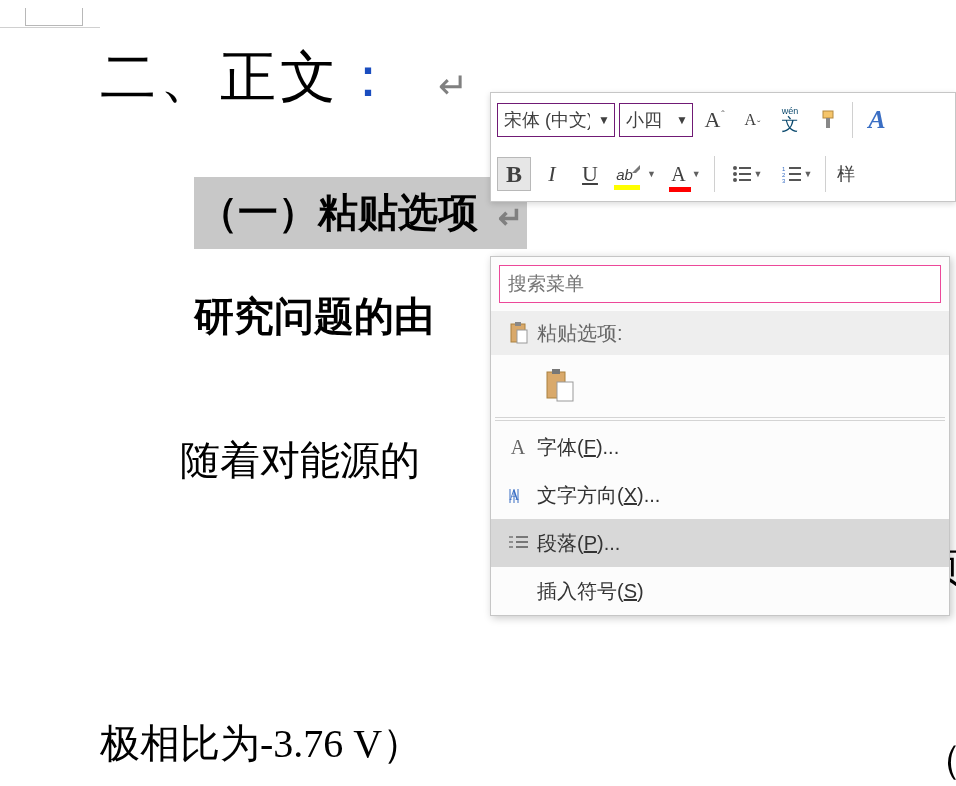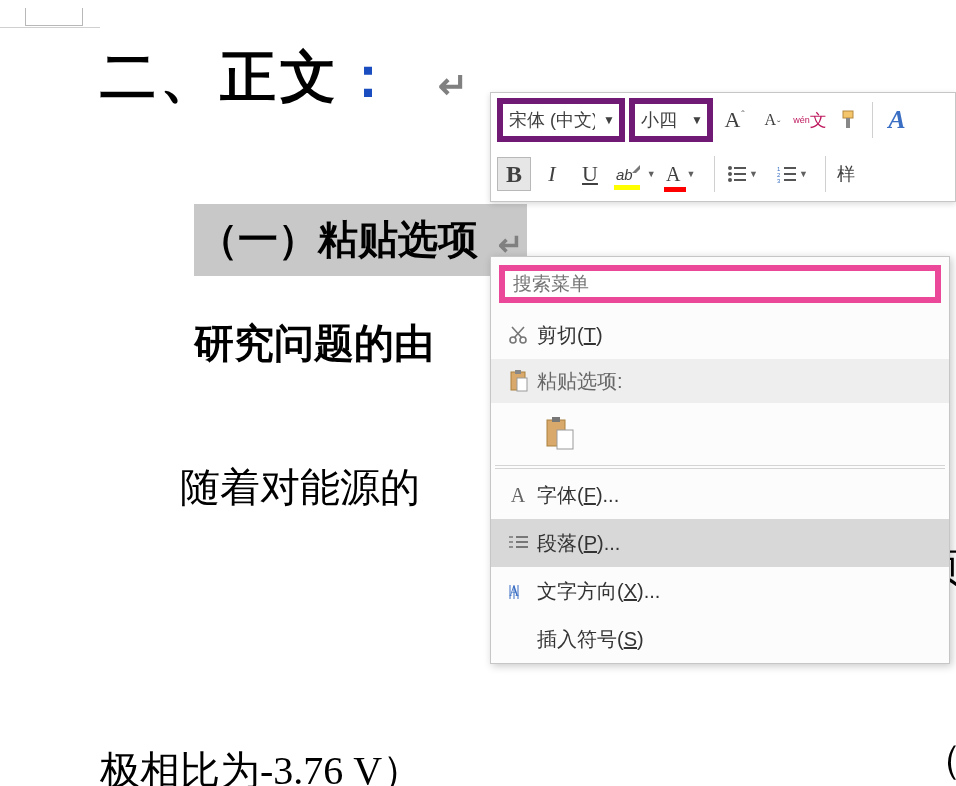--- a/index.html
+++ b/index.html
@@ -22,23 +22,23 @@
     border-right: 1px solid #b8b8b8;
     border-bottom: 1px solid #b8b8b8;
   }
   
   .doc {
     position: absolute; left: 100px; top: 40px;
     width: 840px;
     color: #000;
   }
   .h1 {
-    font-size: 56px; font-weight: bold;
+    font-size: 56px; font-weight: normal;
     letter-spacing: 4px;
-    margin-bottom: 88px;
+    margin-bottom: 61px;
   }
   .h1 .colon { color: #1a4dbf; }
   .para-end {
     display: inline-block; color: #808080;
     font-family: Arial, sans-serif; font-size: 36px;
     transform: translateY(2px); margin-left: 20px;
   }
   .subheading-wrap { margin-left: 94px; margin-bottom: 40px; }
   .subheading {
     display: inline-block;
@@ -65,58 +65,58 @@
     box-shadow: 0 2px 6px rgba(0,0,0,0.15);
     font-family: "Microsoft YaHei", sans-serif;
   }
   .mt-row1, .mt-row2 {
     display: flex; align-items: center;
     height: 54px; padding: 0 6px; gap: 4px;
   }
   .mt-row1 { border-bottom: none; }
   .combo {
     display: flex; align-items: center;
-    border: 6px solid #701a75;
-    height: 44px; background: #fff;
+    border: 1px solid #701a75;
+    height: 34px; background: #fff;
   }
   .combo input {
     border: none; outline: none; font-size: 18px;
     font-family: "Microsoft YaHei", sans-serif;
     color: #404040; padding: 0 4px 0 6px;
     background: transparent;
   }
   .combo .dd {
     width: 20px; text-align: center; color: #404040;
     font-size: 12px; cursor: pointer;
   }
   .font-combo input { width: 96px; }
   .size-combo input { width: 52px; }
   .tb-btn {
     width: 34px; height: 34px;
     display: flex; align-items: center; justify-content: center;
     color: #404040; border: 1px solid transparent;
     cursor: pointer; position: relative;
   }
-  .tb-btn.with-dd { width: 46px; justify-content:flex-start; padding-left:4px; }
+  .tb-btn.with-dd { width: 46px; justify-content:center; padding-left:4px; }
   .dd-arrow { font-size: 9px; color: #606060; margin-left: 2px; }
   .styles-label { font-size: 18px; color: #404040; padding: 0 4px; }
   .sep { width:1px; background:#d0d0d0; height:36px; margin:0 3px; }
 
   
   .ctxmenu {
     position: absolute; left: 490px; top: 256px;
     width: 460px;
     background: #fcfcfc;
     border: 1px solid #c6c6c6;
     box-shadow: 2px 2px 8px rgba(0,0,0,0.22);
     font-family: "Microsoft YaHei", sans-serif;
     font-size: 20px; color: #333;
   }
   .search-box {
-    margin: 8px; border: 6px solid #ec4899;
+    margin: 8px; border: 1px solid #ec4899;
     height: 38px;
   }
   .search-box input {
     width: 100%; height: 100%; border: none; outline: none;
     font-size: 19px; color: #808080;
     font-family: "Microsoft YaHei", sans-serif;
     padding: 0 8px; background: #fff;
   }
   .menu-item {
     display: flex; align-items: center;
@@ -183,21 +183,21 @@
       <span class="dd">▼</span>
     </div>
     <div class="tb-btn" style="font-family:'Times New Roman';font-size:22px;">
       <span>A</span>
       <span style="font-size:10px;position:relative;top:-6px;left:1px;">ˆ</span>
     </div>
     <div class="tb-btn" style="font-family:'Times New Roman';font-size:16px;">
       <span>A</span>
       <span style="font-size:10px;position:relative;top:4px;left:1px;">ˇ</span>
     </div>
-    <div class="tb-btn" style="line-height:1;color:#be185d;">
+    <div class="tb-btn" style="flex-direction:column;line-height:1;color:#0c4a6e;">
       <span style="font-size:9px;">wén</span>
       <span style="font-size:17px;">文</span>
     </div>
     <div class="tb-btn">
       <svg width="22" height="22" viewBox="0 0 22 22">
         <rect x="6" y="2" width="10" height="7" fill="#f5c56b" stroke="#b5893e"></rect>
         <rect x="9" y="9" width="4" height="10" fill="#888"></rect>
       </svg>
     </div>
     <div class="sep"></div>
@@ -255,30 +255,20 @@
     <div class="sep"></div>
     <div class="styles-label">样</div>
   </div>
 </div>
 
 <div class="ctxmenu">
   <div class="search-box">
     <input placeholder="搜索菜单" style="">
   </div>
 
-  <div class="menu-item">
-    <span class="micon">
-      <svg width="22" height="22" viewBox="0 0 22 22">
-          <circle cx="6" cy="16" r="3" fill="none" stroke="#777" stroke-width="1.6"></circle>
-          <circle cx="16" cy="16" r="3" fill="none" stroke="#777" stroke-width="1.6"></circle>
-          <path d="M7 14 L17 3 M15 14 L5 3" stroke="#777" stroke-width="1.6" fill="none"></path>
-        </svg>
-    </span>
-    <span class="mlabel"><span>剪切</span>(<span class="ul">T</span>)</span>
-  </div>
 
 
   <div class="menu-head">
     <span class="micon">
       <svg width="22" height="24" viewBox="0 0 22 24">
           <rect x="4" y="3" width="14" height="18" fill="#d9a96b" stroke="#a9803e"></rect>
           <rect x="8" y="1" width="6" height="4" fill="#888"></rect>
           <rect x="10" y="9" width="10" height="13" fill="#fff" stroke="#999"></rect>
         </svg>
     </span>
@@ -298,39 +288,39 @@
   <div class="hr"></div>
 
 
   <div class="hr"></div>
 
   <div class="menu-item">
     <span class="micon" style="font-family:'Times New Roman';font-size:20px;color:#666;">A</span>
     <span class="mlabel"><span>字体</span>(<span class="ul">F</span>)...</span>
   </div>
 
+  <div class="menu-item">
+    <span class="micon">
+      <svg width="22" height="22" viewBox="0 0 22 22">
+        <text x="2" y="16" font-size="14" fill="#3b6fc4" font-family="Times New Roman">A</text>
+        <path d="M3 19 v-14 M7 19 v-14 M11 19 v-14" stroke="#3b6fc4" stroke-width="1"></path>
+      </svg>
+    </span>
+    <span class="mlabel"><span>文字方向</span>(<span class="ul">X</span>)...</span>
+  </div>
+
   <div class="menu-item hover">
     <span class="micon">
       <svg width="22" height="20" viewBox="0 0 22 20">
         <path d="M2 4 h4 M2 9 h4 M2 14 h4" stroke="#777" stroke-width="1.4"></path>
         <rect x="9" y="3" width="12" height="2" fill="#777"></rect>
           <rect x="9" y="8" width="12" height="2" fill="#777"></rect>
           <rect x="9" y="13" width="12" height="2" fill="#777"></rect>
       </svg>
     </span>
     <span class="mlabel"><span>段落</span>(<span class="ul">P</span>)...</span>
   </div>
 
   <div class="menu-item">
-    <span class="micon">
-      <svg width="22" height="22" viewBox="0 0 22 22">
-        <text x="2" y="16" font-size="14" fill="#3b6fc4" font-family="Times New Roman">A</text>
-        <path d="M3 19 v-14 M7 19 v-14 M11 19 v-14" stroke="#3b6fc4" stroke-width="1"></path>
-      </svg>
-    </span>
-    <span class="mlabel"><span>文字方向</span>(<span class="ul">X</span>)...</span>
-  </div>
-
-  <div class="menu-item">
     <span class="micon"></span>
     <span class="mlabel"><span>插入符号</span>(<span class="ul">S</span>)</span>
   </div>
 </div>
 
 </body></html>

